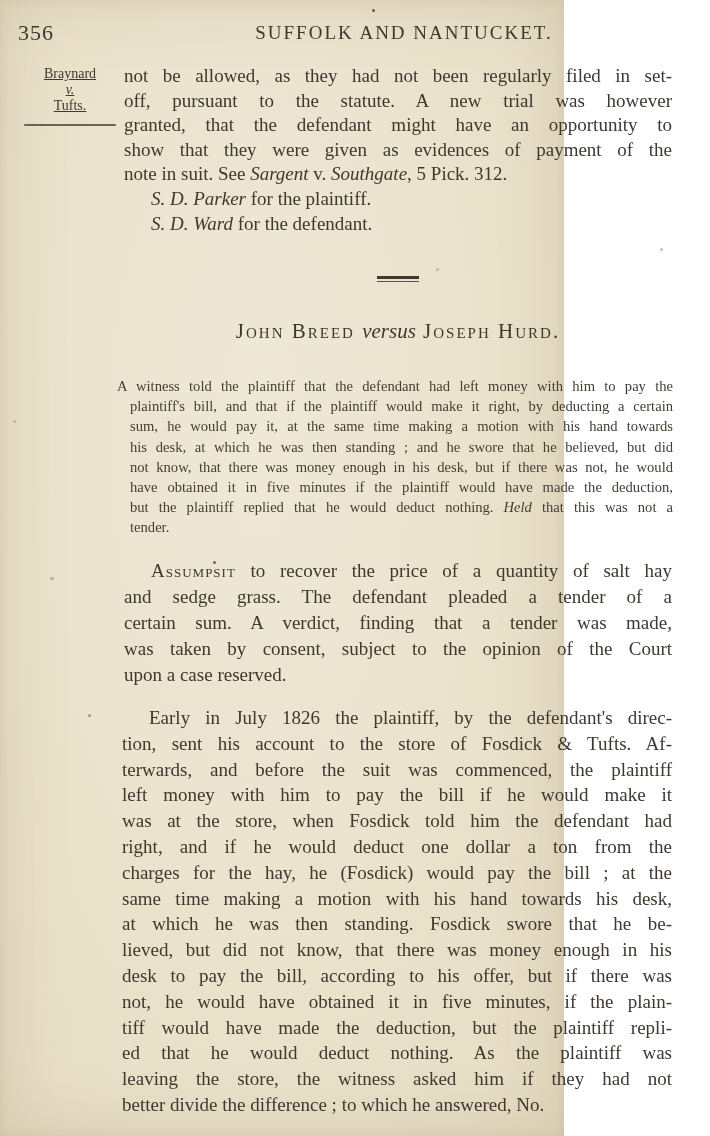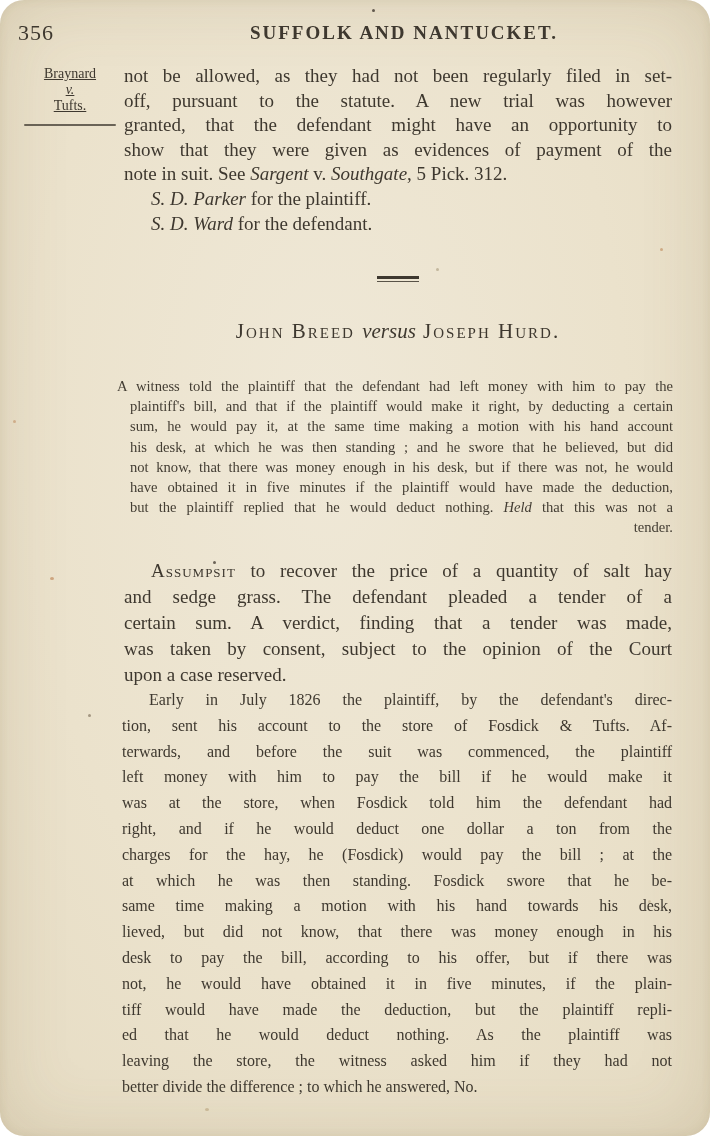--- a/index.html
+++ b/index.html
@@ -1,53 +1,52 @@
 <!DOCTYPE html>
 <html><head>
 <meta charset="utf-8">
 <style>
   html,body{margin:0;padding:0;width:710px;height:1136px;overflow:hidden;}
   .page{
-    position:relative;width:710px;height:1136px;
+    position:relative;width:564px;height:1136px;
     background:radial-gradient(ellipse at 46% 38%, #efe8d7 0%, #ebe2cc 55%, #e5dbc2 100%);
     box-shadow:inset 0 0 70px rgba(118,94,52,.16), inset 0 0 10px rgba(118,94,52,.10);
     font-family:"Liberation Serif","DejaVu Serif",serif;
     color:#3e382f;
-    border-radius:24px;
   }
   .textblock{position:absolute;}
   .line{white-space:normal;}
   .just{text-align:justify;text-align-last:justify;}
   .ind{text-indent:27px;}
-  .hang{padding-left:13px;text-align:right;}
+  .hang{padding-left:13px;}
   .i{font-style:italic;}
   .sc{font-variant:small-caps;letter-spacing:1px;}
 
   #page-number{position:absolute;left:18px;top:20px;font-size:22px;letter-spacing:1px;}
   #running-head{position:absolute;left:124px;top:22px;width:560px;text-align:center;
-    font-size:19px;font-weight:bold;letter-spacing:2px;}
+    font-size:19px;font-weight:normal;letter-spacing:2px;}
   #margin-note{position:absolute;left:22px;top:66px;width:96px;text-align:center;
     font-size:14px;line-height:16px;text-decoration:underline;}
   #margin-rule{position:absolute;left:24px;top:124px;width:92px;height:2px;
     background:#4a443a;opacity:.8;border-radius:1px;}
 
   #opening-block{left:124px;top:64px;width:548px;font-size:19px;line-height:24.6px;}
 
   #section-divider{position:absolute;left:377px;top:276px;width:42px;}
   #section-divider .bar-thick{height:3px;background:#3e382f;}
   #section-divider .bar-thin{height:1px;background:#3e382f;margin-top:2px;opacity:.85;}
 
   #case-title{left:124px;top:318px;width:548px;font-size:21px;line-height:27px;}
   #case-title .line{text-align:center;}
   #case-title .sc{letter-spacing:2px;}
 
   #headnote{left:117px;top:376px;width:556px;font-size:14.6px;line-height:20.2px;color:#433d33;font-family:Liberation Serif, serif;}
 
   #para-1{left:124px;top:558px;width:548px;font-size:19px;line-height:26px;}
-  #para-2{left:122px;top:687px;width:550px;font-size:16px;line-height:25.8px;}
+  #para-2{left:122px;top:705px;width:550px;font-size:19px;line-height:25.8px;}
 
   .speck{position:absolute;border-radius:50%;}
 </style>
 </head>
 <body>
 
 <div class="page">
 
   <div id="page-number">356</div>
   <div id="running-head">SUFFOLK AND NANTUCKET.</div>
@@ -74,21 +73,21 @@
     <div class="bar-thin"></div>
   </div>
 
   <div id="case-title" class="textblock">
       <div class="line"><span class="sc">John Breed </span><span class="i">versus</span><span class="sc"> Joseph Hurd.</span></div>
     </div>
 
   <div id="headnote" class="textblock">
       <div class="line just"><span>A witness told the plaintiff that the defendant had left money with him to pay the</span></div>
       <div class="line just hang"><span>plaintiff's bill, and that if the plaintiff would make it right, by deducting a certain</span></div>
-      <div class="line just hang"><span>sum, he would pay it, at the same time making a motion with his hand account</span></div>
+      <div class="line just hang"><span>sum, he would pay it, at the same time making a motion with his hand towards</span></div>
       <div class="line just hang"><span>his desk, at which he was then standing ; and he swore that he believed, but did</span></div>
       <div class="line just hang"><span>not know, that there was money enough in his desk, but if there was not, he would</span></div>
       <div class="line just hang"><span>have obtained it in five minutes if the plaintiff would have made the deduction,</span></div>
       <div class="line just hang"><span>but the plaintiff replied that he would deduct nothing.   </span><span class="i">Held</span><span> that this was not a</span></div>
       <div class="line hang"><span>tender.</span></div>
     </div>
 
   <div id="para-1" class="textblock">
       <div class="line just ind"><span class="sc">Assumpsit</span><span> to recover the price of a quantity of salt hay</span></div>
       <div class="line just"><span>and sedge grass.  The defendant pleaded a tender of a</span></div>
@@ -98,22 +97,22 @@
     </div>
 
   <div id="para-2" class="textblock">
       <div class="line just ind"><span>Early in July 1826 the plaintiff, by the defendant's direc-</span></div>
       <div class="line just"><span>tion, sent his account to the store of Fosdick &amp; Tufts.  Af-</span></div>
       <div class="line just"><span>terwards, and before the suit was commenced, the plaintiff</span></div>
       <div class="line just"><span>left money with him to pay the bill if he would make it</span></div>
       <div class="line just"><span>was at the store, when Fosdick told him the defendant had</span></div>
       <div class="line just"><span>right, and if he would deduct one dollar a ton from the</span></div>
       <div class="line just"><span>charges for the hay, he (Fosdick) would pay the bill ; at the</span></div>
+      <div class="line just"><span>same time making a motion with his hand towards his desk,</span></div>
       <div class="line just"><span>at which he was then standing.  Fosdick swore that he be-</span></div>
-      <div class="line just"><span>same time making a motion with his hand towards his desk,</span></div>
       <div class="line just"><span>lieved, but did not know, that there was money enough in his</span></div>
       <div class="line just"><span>desk to pay the bill, according to his offer, but if there was</span></div>
       <div class="line just"><span>not, he would have obtained it in five minutes, if the plain-</span></div>
       <div class="line just"><span>tiff would have made the deduction, but the plaintiff repli-</span></div>
       <div class="line just"><span>ed that he would deduct nothing.  As the plaintiff was</span></div>
       <div class="line just"><span>leaving the store, the witness asked him if they had not</span></div>
       <div class="line"><span>better divide the difference ; to which he answered, No.</span></div>
     </div>
 
   <div class="speck" style="left:372px;top:9px;width:3px;height:3px;background:#4a4238;opacity:.85;"></div>

